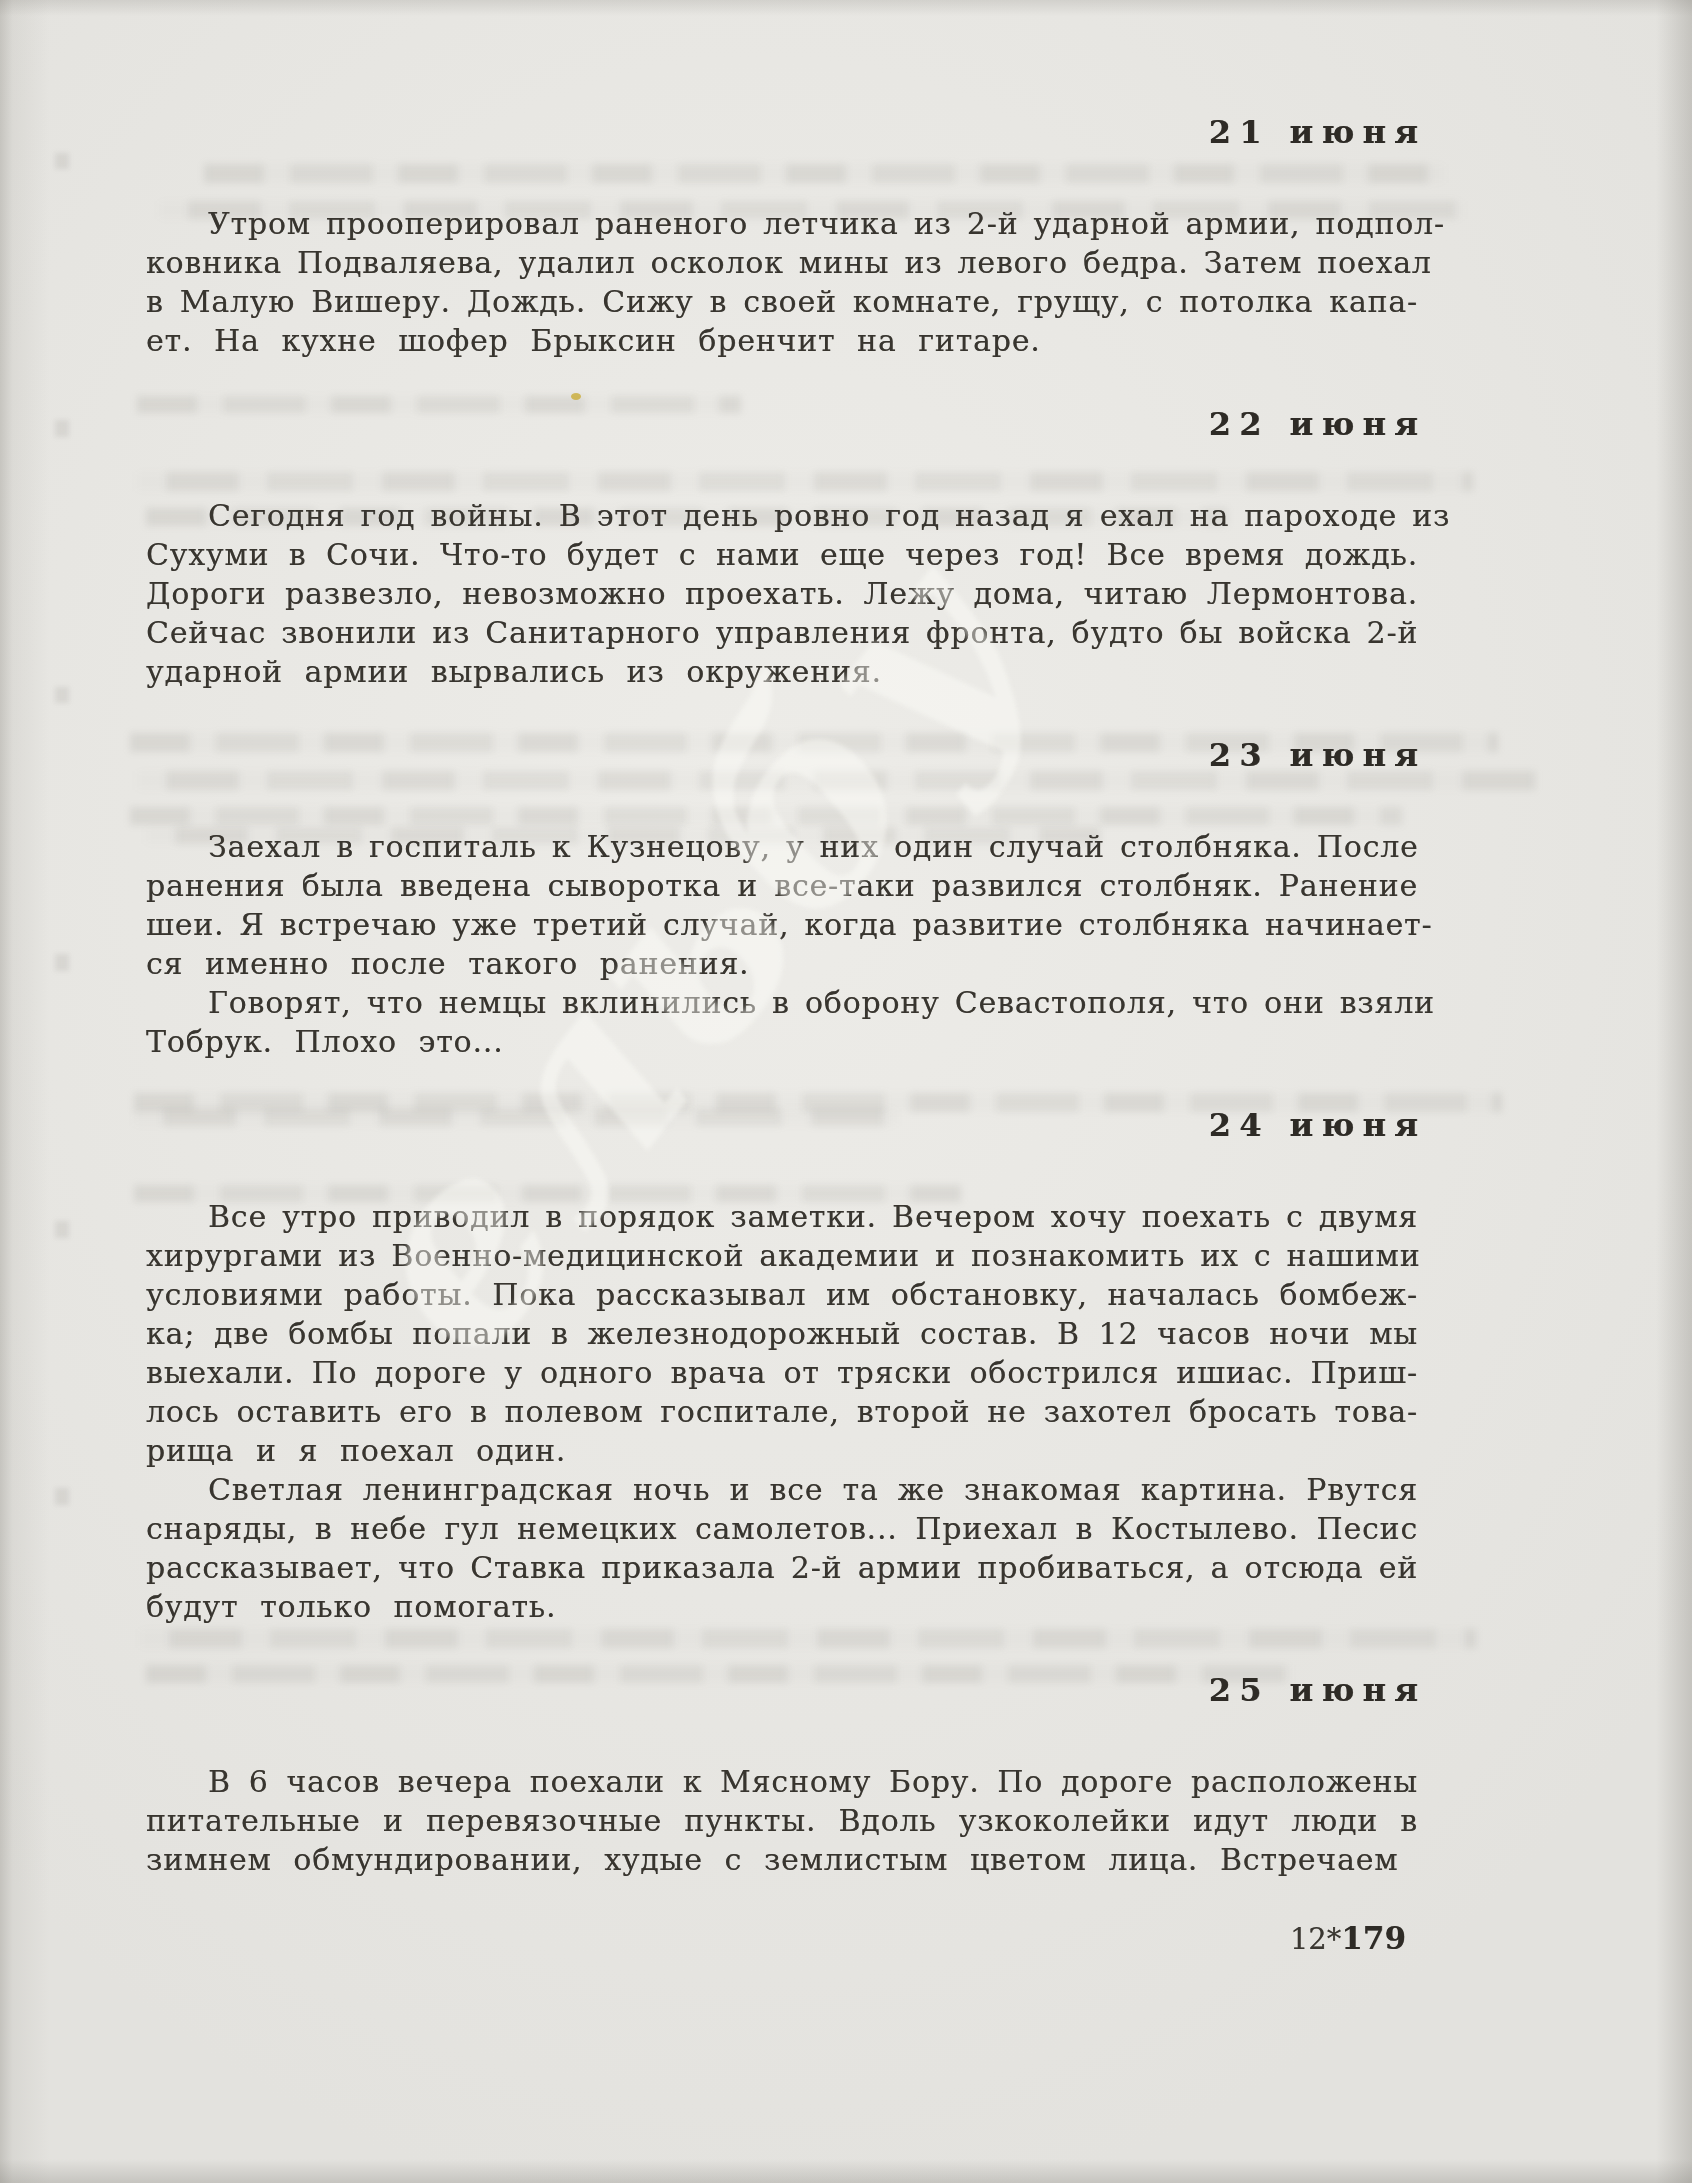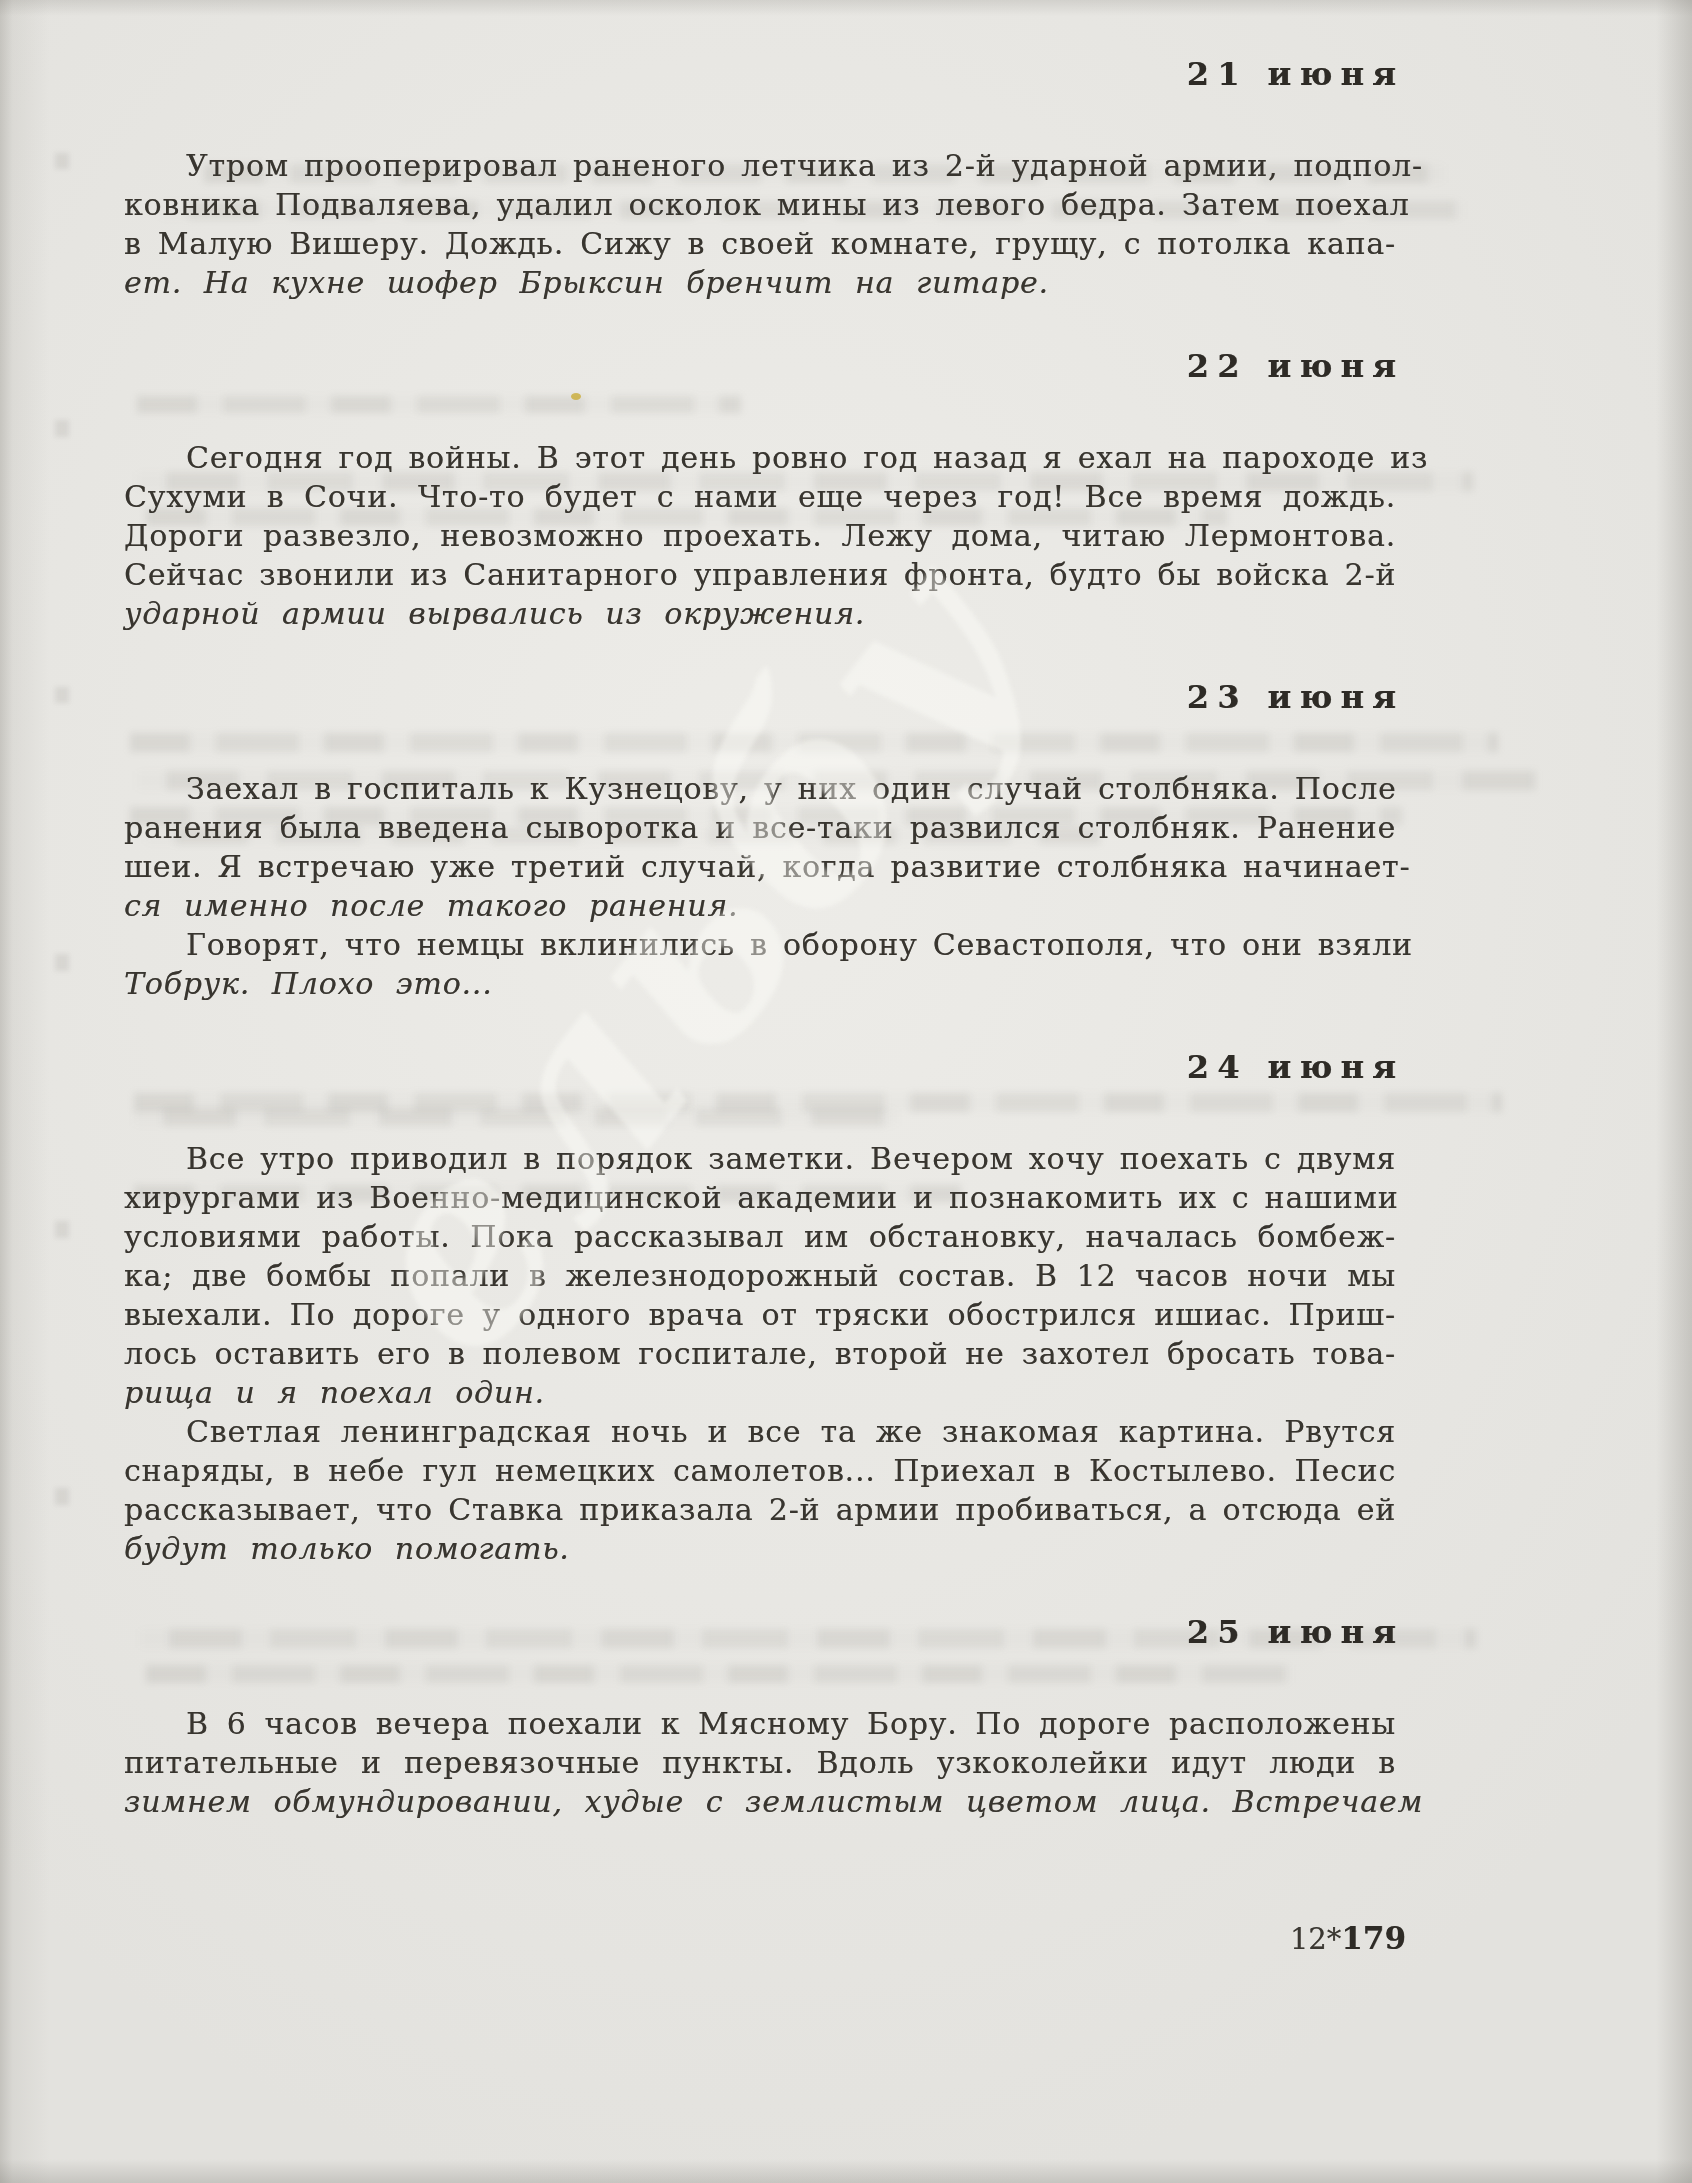--- a/index.html
+++ b/index.html
@@ -46,41 +46,41 @@
     transform: rotate(-52deg);
     font-family: "DejaVu Serif", serif; font-style: italic; font-weight: bold;
     font-size: 261px; letter-spacing: 0.03em;
     color: rgba(252, 252, 249, 0.45);
     filter: blur(1.9px);
     z-index: 3; pointer-events: none; white-space: nowrap;
   }
 
   
   .text-col {
-    position: absolute; left: 124px; top: 0; width: 1272px;
-    padding-top: 55px; z-index: 2;
+    position: absolute; left: 146px; top: 0; width: 1272px;
+    padding-top: 113px; z-index: 2;
   }
   .entry { margin: 0 0 45px 0; }
   .date {
     margin: 0 0 52px 0; height: 39px; line-height: 39px;
     font-size: 32px; font-weight: bold;
     letter-spacing: 0.26em; margin-right: -0.26em;
     text-align: right; color: #2e2b26;
     text-shadow: 0.3px 0.3px 0.4px rgba(46,43,38,0.55);
   }
   .para { margin: 0; }
   .line {
     height: 39px; line-height: 39px; font-size: 30px;
     letter-spacing: 0.8px; word-spacing: 0.16em;
     text-align: justify; text-align-last: justify;
     white-space: nowrap; overflow: visible;
     text-shadow: 0.2px 0.2px 0.3px rgba(52,49,43,0.55);
   }
   .line.first { text-indent: 62px; }
-  .line.last  { text-align: right; text-align-last: left; word-spacing: 0.38em; font-style: italic; }
+  .line.last  { text-align: right; text-align-last: left; word-spacing: 0.38em; }
 
   
   .footer {
     position: absolute; left: 134px; top: 1920px; width: 1272px;
     display: flex; justify-content: flex-end; align-items: baseline;
     z-index: 2;
   }
   .sig  { font-size: 29px; margin-left: 3.2px; color: #3a3731;
           text-shadow: 0.2px 0.2px 0.3px rgba(52,49,43,0.5); }
   .pnum { font-size: 31px; font-weight: bold; color: #2e2b26;

